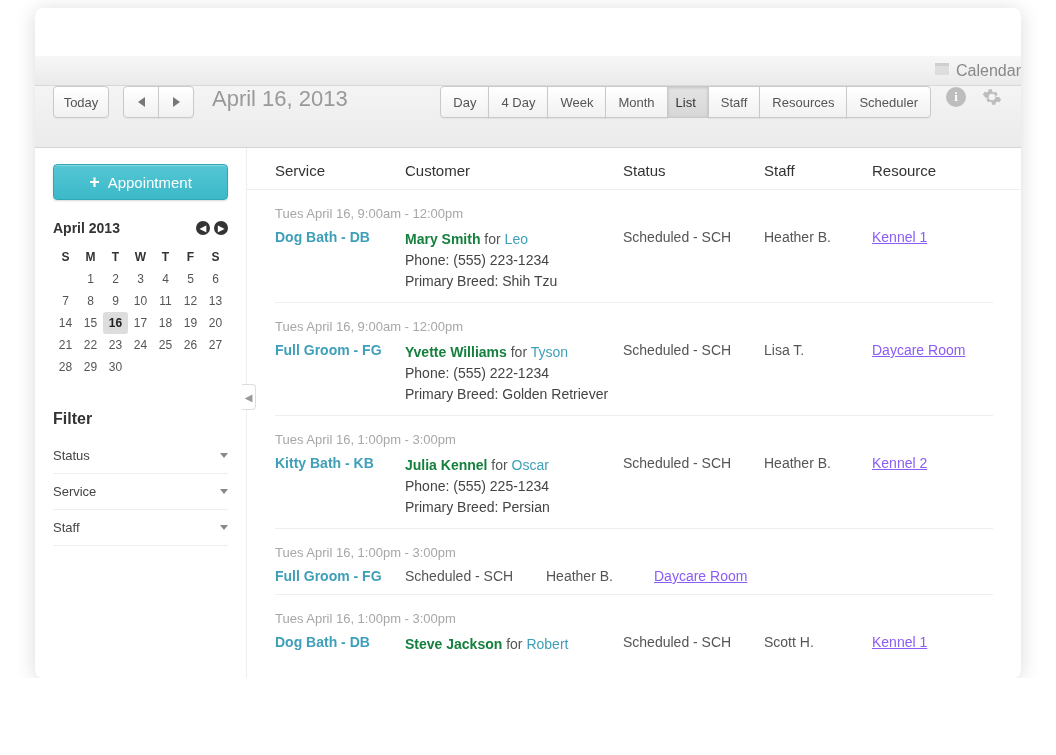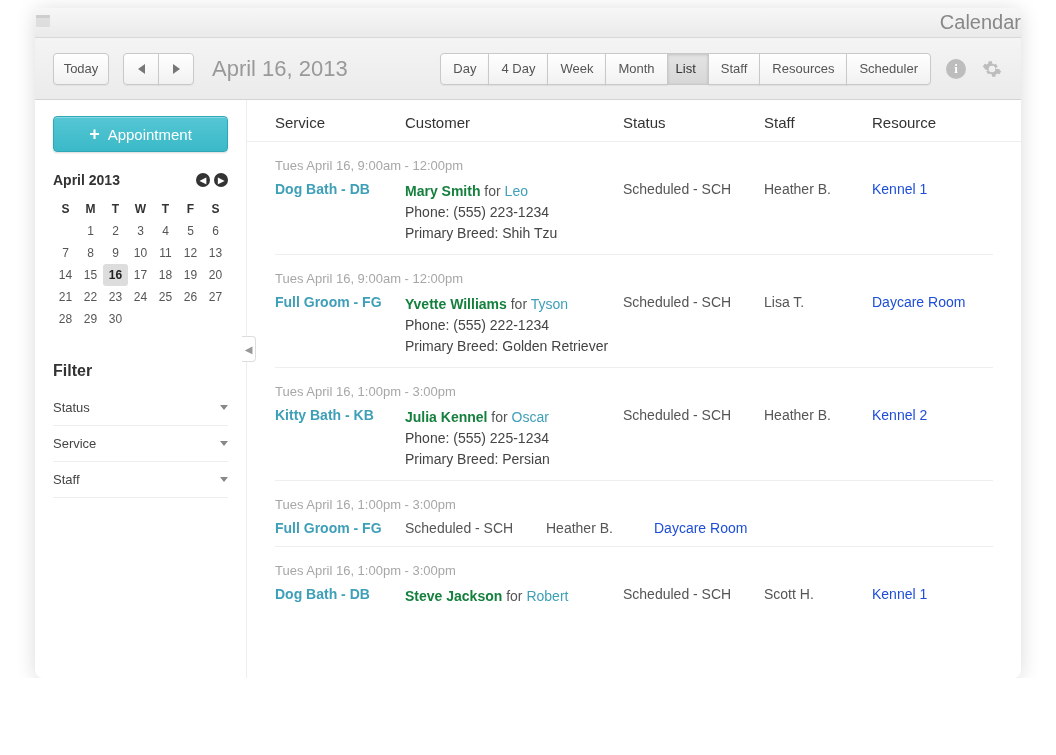--- a/index.html
+++ b/index.html
@@ -18,32 +18,32 @@
     box-shadow: 0 2px 20px rgba(0,0,0,0.15);
     overflow: hidden;
     position: relative;
   }
   .titlebar {
     height: 30px;
     background: linear-gradient(#f7f7f7,#eaeaea);
     border-bottom: 1px solid #d8d8d8;
     display: flex;
     align-items: center;
-    justify-content: space-between;
+    justify-content: flex-end;
     gap: 6px;
     color: #888;
-    font-size: 20px;
+    font-size: 16px;
+    margin-top: 48px;
   }
   .titlebar svg { width:16px; height:16px; opacity:.5; }
   .toolbar {
     height: 62px;
     background: linear-gradient(#f4f4f4,#ebebeb);
     border-bottom: 1px solid #d4d4d4;
     display: flex;
-    align-items: center;
     padding: 0 18px;
     gap: 14px;
   }
   .btn {
     background: linear-gradient(#ffffff,#f1f1f1);
     border: 1px solid #c9c9c9;
     border-radius: 4px;
     height: 32px;
     font-size: 13px;
     color: #555;
@@ -157,21 +157,21 @@
   .row:last-child { border-bottom:none; }
   .row-time { color:#a7a7a7; font-size:13px; margin-bottom:8px; }
   .row-body { display:flex; align-items:flex-start; }
   .service-link { width:130px; color:#3e9fb8; font-weight:700; cursor:pointer; }
   .cust-cell { width:218px; color:#444; line-height:1.5; }
   .cust-name { color:#15803d; font-weight:600; cursor:pointer; }
   .pet-name  { color:#3e9fb8; cursor:pointer; }
   .for-text  { color:#555; }
   .status-cell { width:141px; color:#555; }
   .staff-cell  { width:108px; color:#555; }
-  .res-cell    { flex:1; color:#1d4ed8; }
+  .res-cell    { flex:1; color:#8b5cf6;text-decoration:underline; }
   .fade {
     position:absolute; left:0; right:0; bottom:0; height:70px;
     background: linear-gradient(rgba(255,255,255,0), #ffffff);
     pointer-events:none;
   }
   .arrow-l, .arrow-r {
     width:0; height:0;
     border-top:5px solid transparent;
     border-bottom:5px solid transparent;
   }

